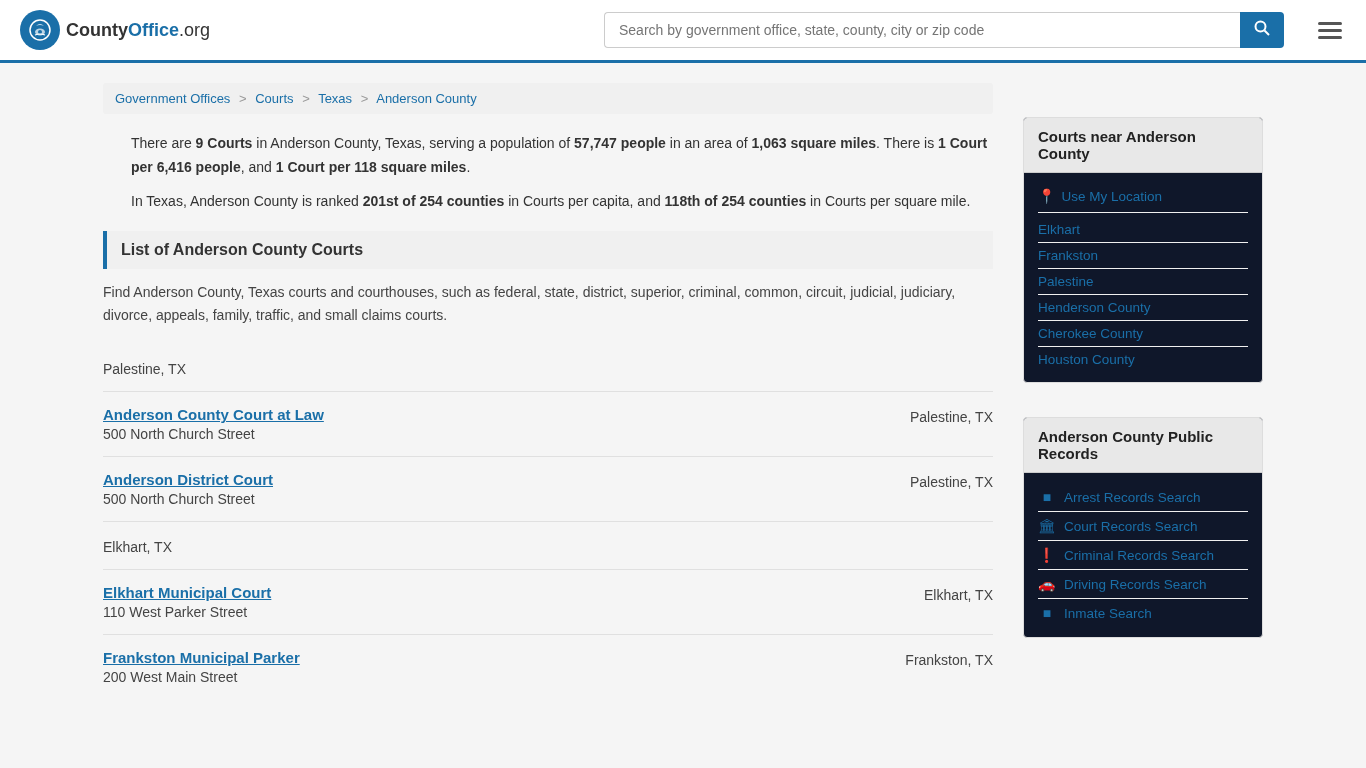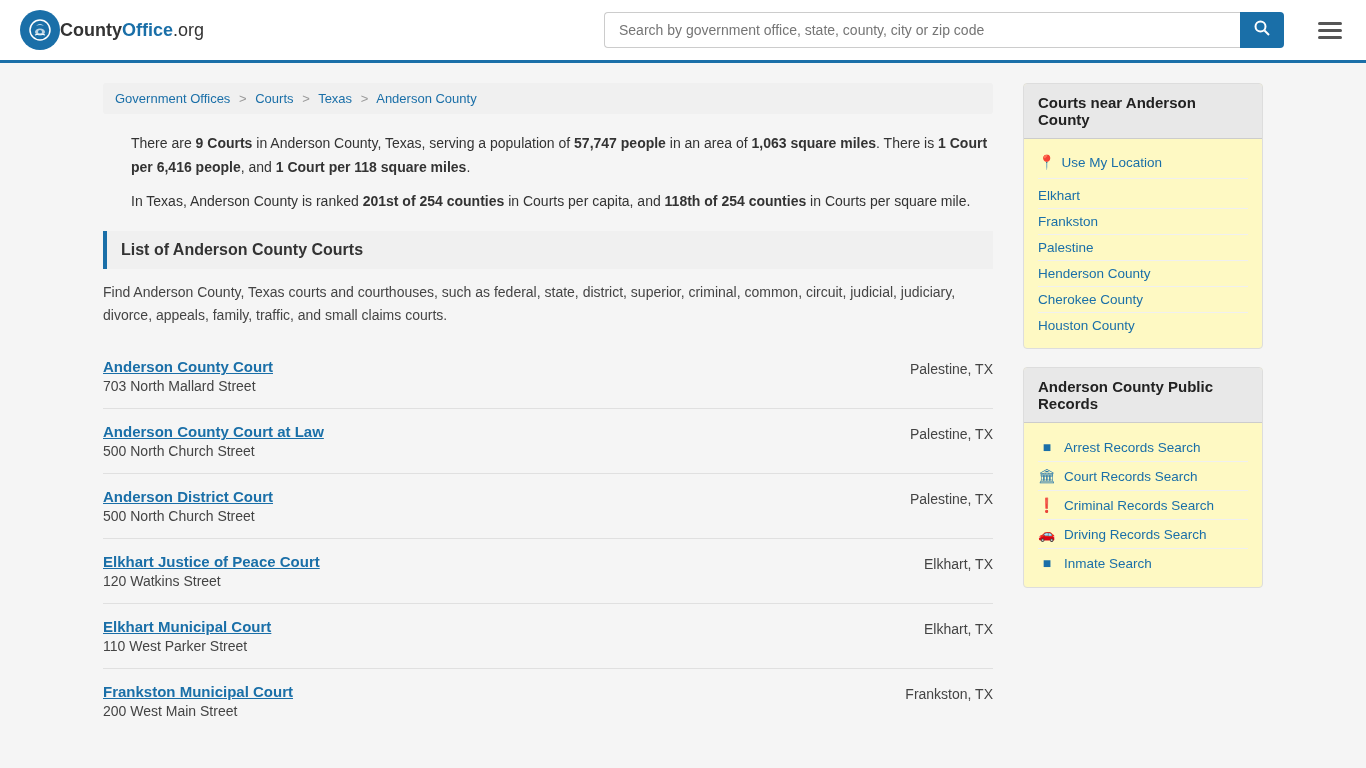--- a/index.html
+++ b/index.html
@@ -10,21 +10,21 @@
       background: #fff;
       border-bottom: 3px solid #1a6fa8;
       padding: 10px 20px;
       display: flex;
       align-items: center;
       gap: 20px;
     }
     .logo-area {
       display: flex;
       align-items: center;
-      gap: 0;
+      gap: 6px;
       text-decoration: none;
     }
     .logo-circle {
       width: 40px;
       height: 40px;
       background: #1a6fa8;
       border-radius: 50%;
       display: flex;
       align-items: center;
       justify-content: center;
@@ -171,25 +171,26 @@
     }
     .court-city {
       font-size: 14px;
       color: #444;
       white-space: nowrap;
       padding-top: 3px;
     }
 
     
     .sidebar-box {
-      background: #fef9c3;
+      background: #0f172a;
       border: 1px solid #ddd;
       border-radius: 4px;
       margin-bottom: 18px;
       overflow: hidden;
+      margin-top: 34px;
     }
     .sidebar-box-header {
       background: #e8e8e8;
       padding: 10px 14px;
       font-size: 15px;
       font-weight: bold;
       color: #222;
       border-bottom: 1px solid #ccc;
     }
     .sidebar-box-content {
@@ -297,24 +298,20 @@
     </p>
 
     <div class="section-header">List of Anderson County Courts</div>
 
     <p class="description-para">Find Anderson County, Texas courts and courthouses, such as federal, state, district, superior, criminal, common, circuit, judicial, judiciary, divorce, appeals, family, traffic, and small claims courts.</p>
 
     <div>
 
       <div class="court-item">
         <div class="court-row">
-          <div class="court-left">
-            <div class="court-name">Anderson County Court</div>
-            <div class="court-address">703 North Mallard Street</div>
-          </div>
           <div class="court-city">Palestine, TX</div>
         </div>
       </div>
 
       <div class="court-item">
         <div class="court-row">
           <div class="court-left">
             <div class="court-name">Anderson County Court at Law</div>
             <div class="court-address">500 North Church Street</div>
           </div>
@@ -327,42 +324,38 @@
           <div class="court-left">
             <div class="court-name">Anderson District Court</div>
             <div class="court-address">500 North Church Street</div>
           </div>
           <div class="court-city">Palestine, TX</div>
         </div>
       </div>
 
       <div class="court-item">
         <div class="court-row">
-          <div class="court-left">
-            <div class="court-name">Elkhart Justice of Peace Court</div>
-            <div class="court-address">120 Watkins Street</div>
-          </div>
           <div class="court-city">Elkhart, TX</div>
         </div>
       </div>
 
       <div class="court-item">
         <div class="court-row">
           <div class="court-left">
             <div class="court-name">Elkhart Municipal Court</div>
             <div class="court-address">110 West Parker Street</div>
           </div>
           <div class="court-city">Elkhart, TX</div>
         </div>
       </div>
 
       <div class="court-item">
         <div class="court-row">
           <div class="court-left">
-            <div class="court-name">Frankston Municipal Court</div>
+            <div class="court-name">Frankston Municipal Parker</div>
             <div class="court-address">200 West Main Street</div>
           </div>
           <div class="court-city">Frankston, TX</div>
         </div>
       </div>
 
     </div>
   </main>
 
   <aside class="sidebar">

